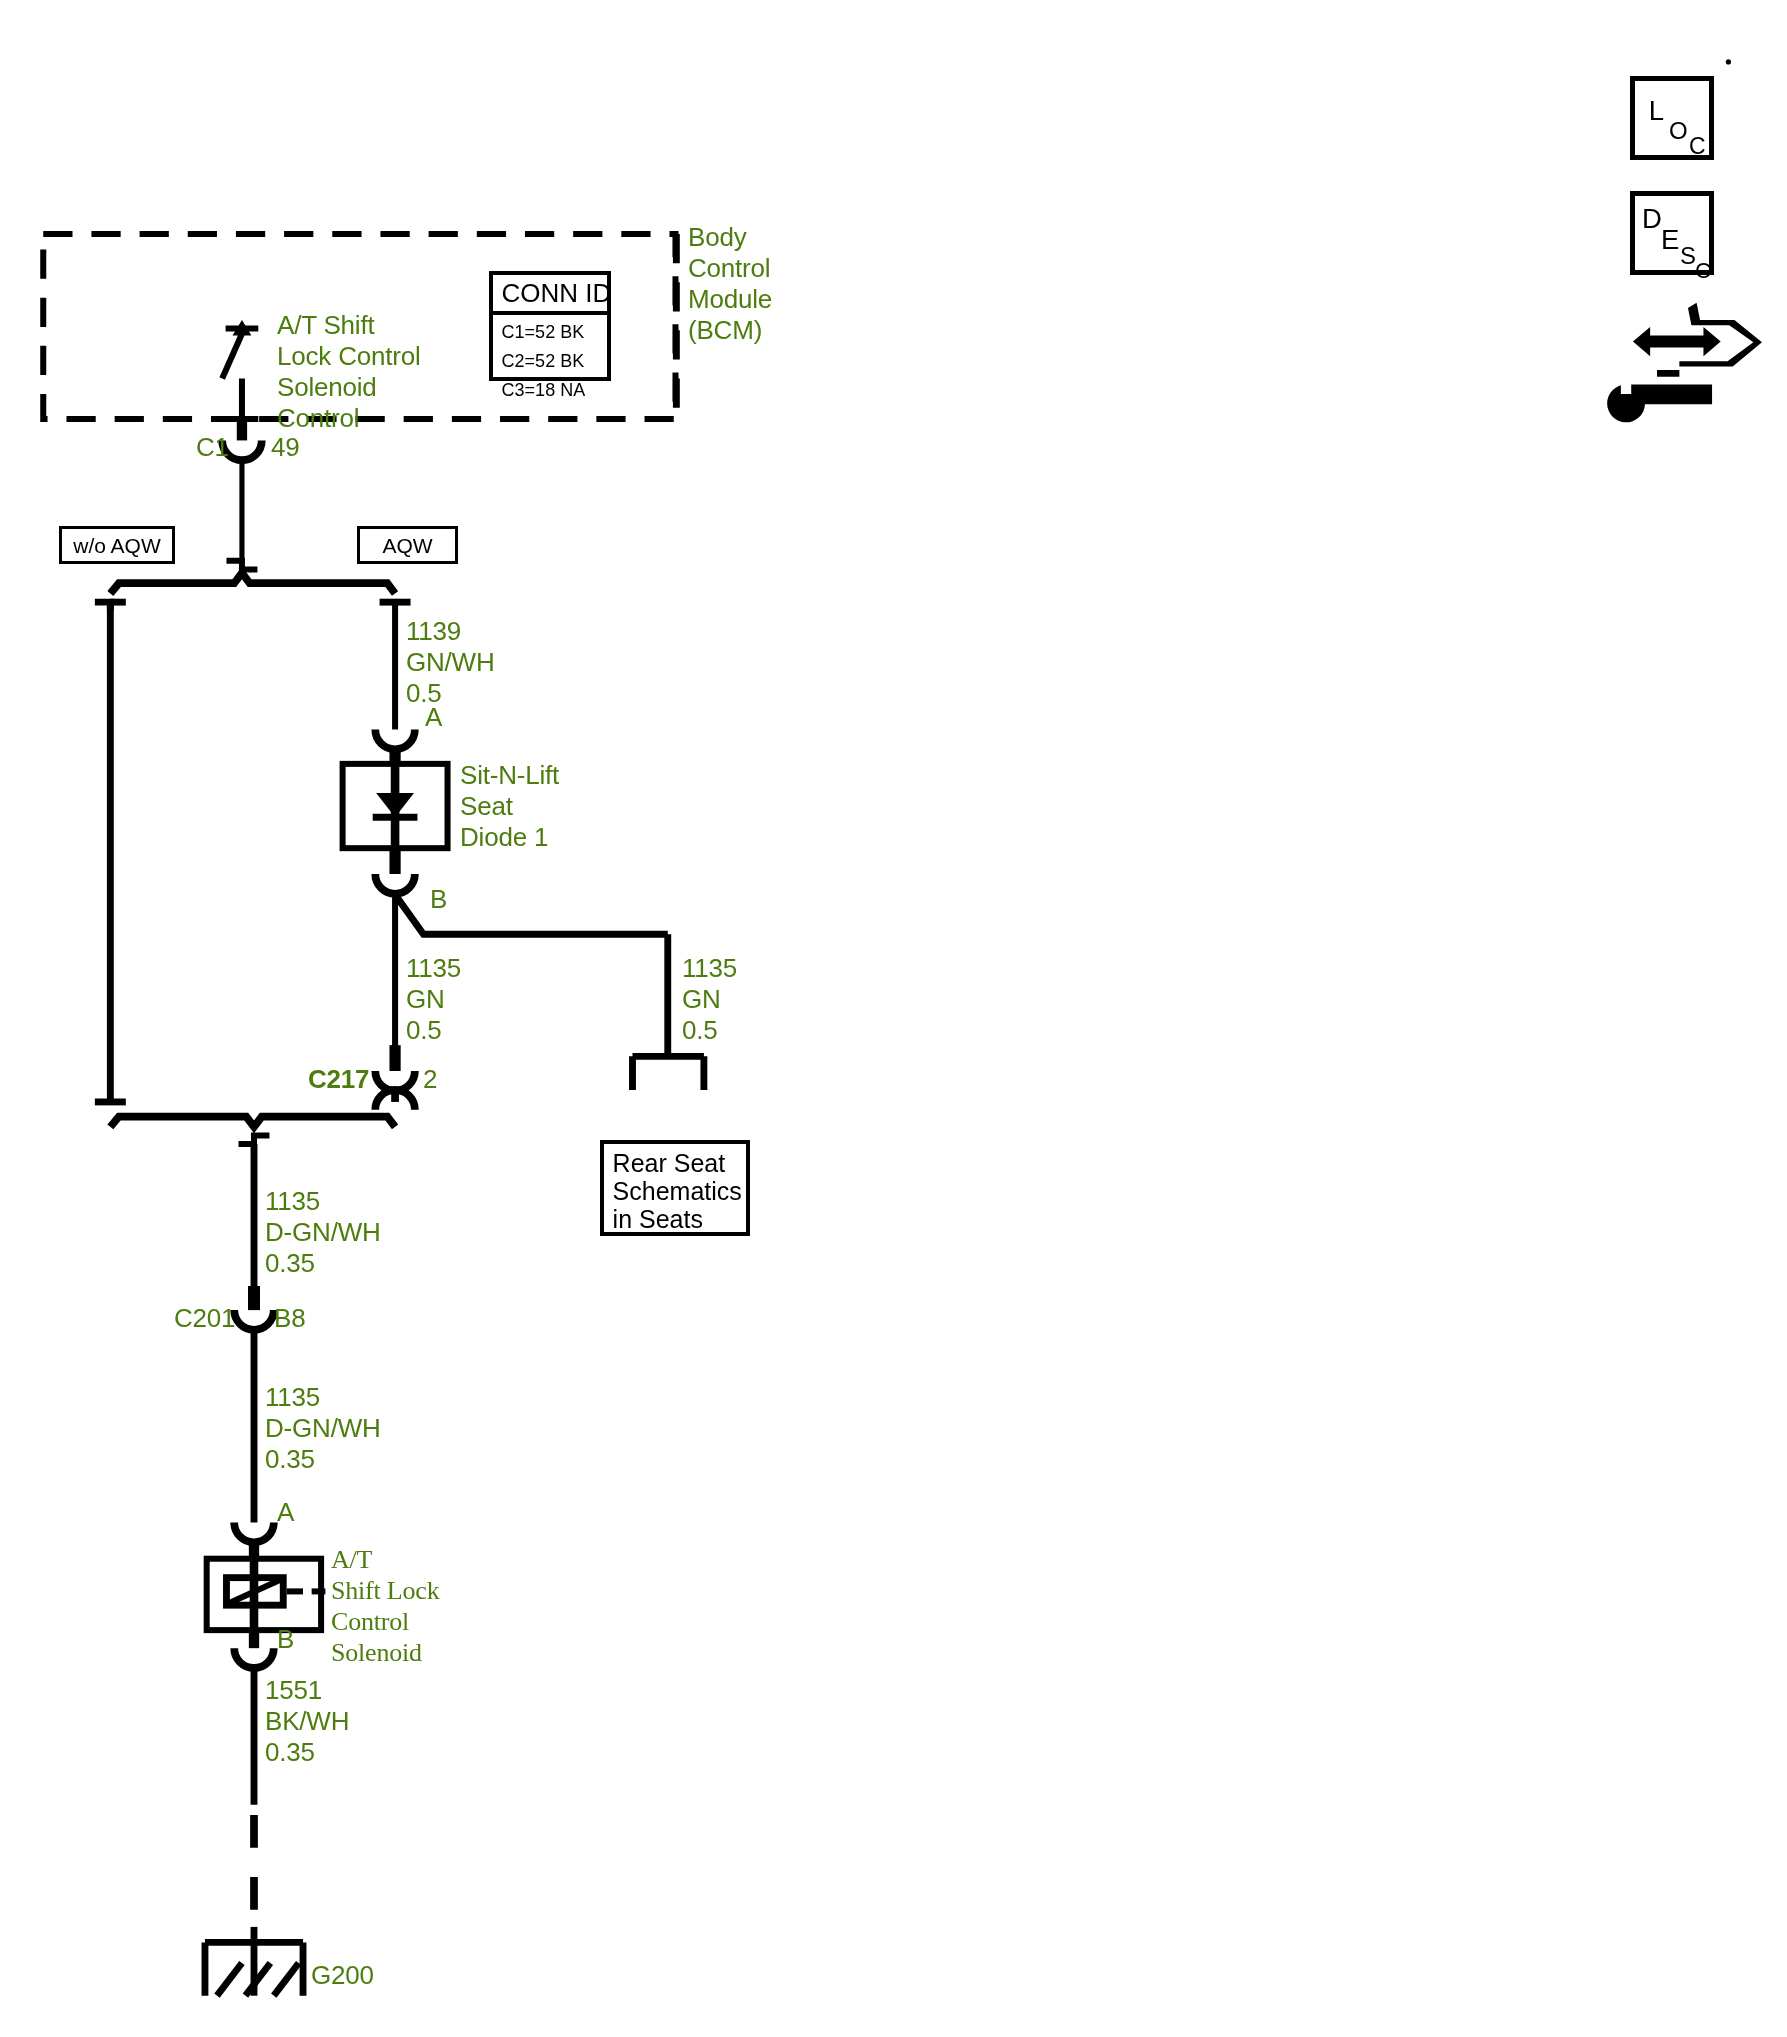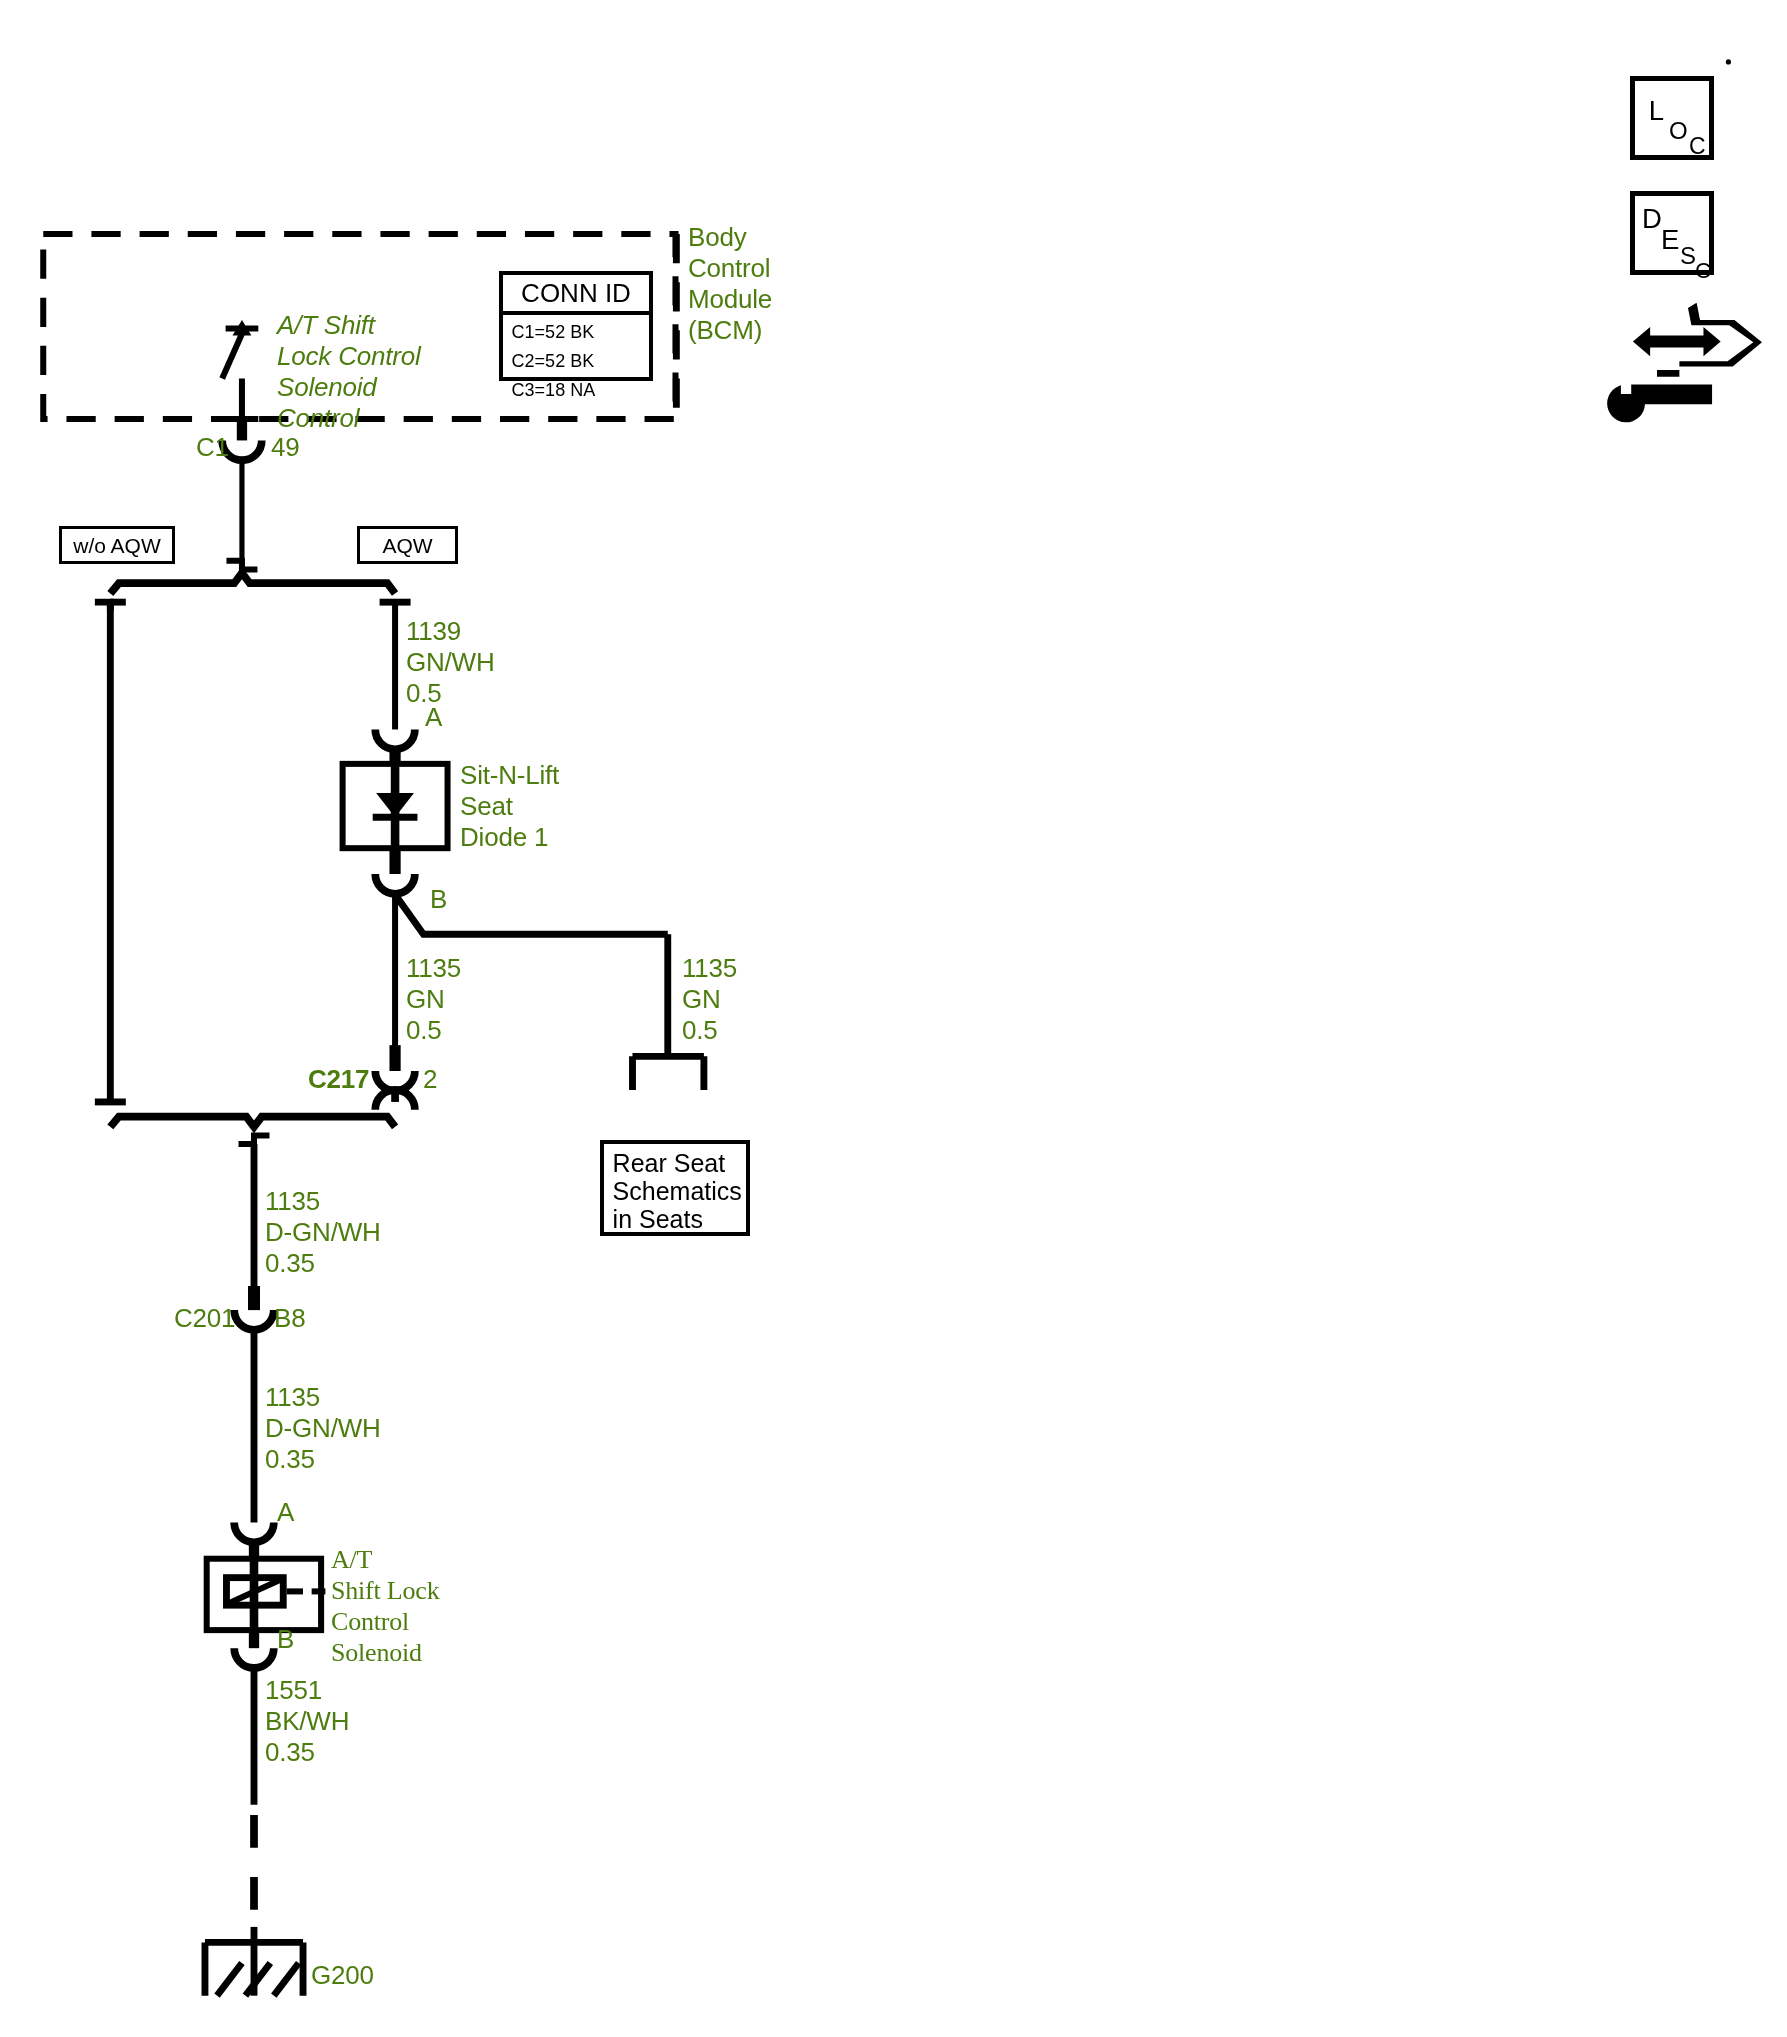--- a/index.html
+++ b/index.html
@@ -216,26 +216,26 @@
     <path d="M1884 446 L1896 446 L1896 458 L1884 458 Z" fill="#fff"></path>
 
     <circle cx="2009" cy="72" r="3" fill="#000"></circle>
   </svg>
 
   <div class="lbl" style="left:688px; top:222px;">Body
 Control
 Module
 (BCM)</div>
 
-  <div class="lbl" style="left:277px; top:310px;font-style:italic;">A/T Shift
+  <div class="lbl" style="left:277px; top:310px;">A/T Shift
 Lock Control
 Solenoid
 Control</div>
 
-  <div class="connid" style="left:499px; top:271px; width:154px; height:110px;">
+  <div class="connid" style="left:489px; top:271px; width:122px; height:110px;">
     <div class="hdr">CONN ID</div>
     <div class="rows">C1=52 BK
 C2=52 BK
 C3=18 NA</div>
   </div>
 
   <div class="lbl" style="left:196px; top:432px;">C1</div>
   <div class="lbl" style="left:271px; top:432px;">49</div>
 
   <div class="boxed" style="left:59px; top:526px; width:116px; height:38px;">w/o AQW</div>

